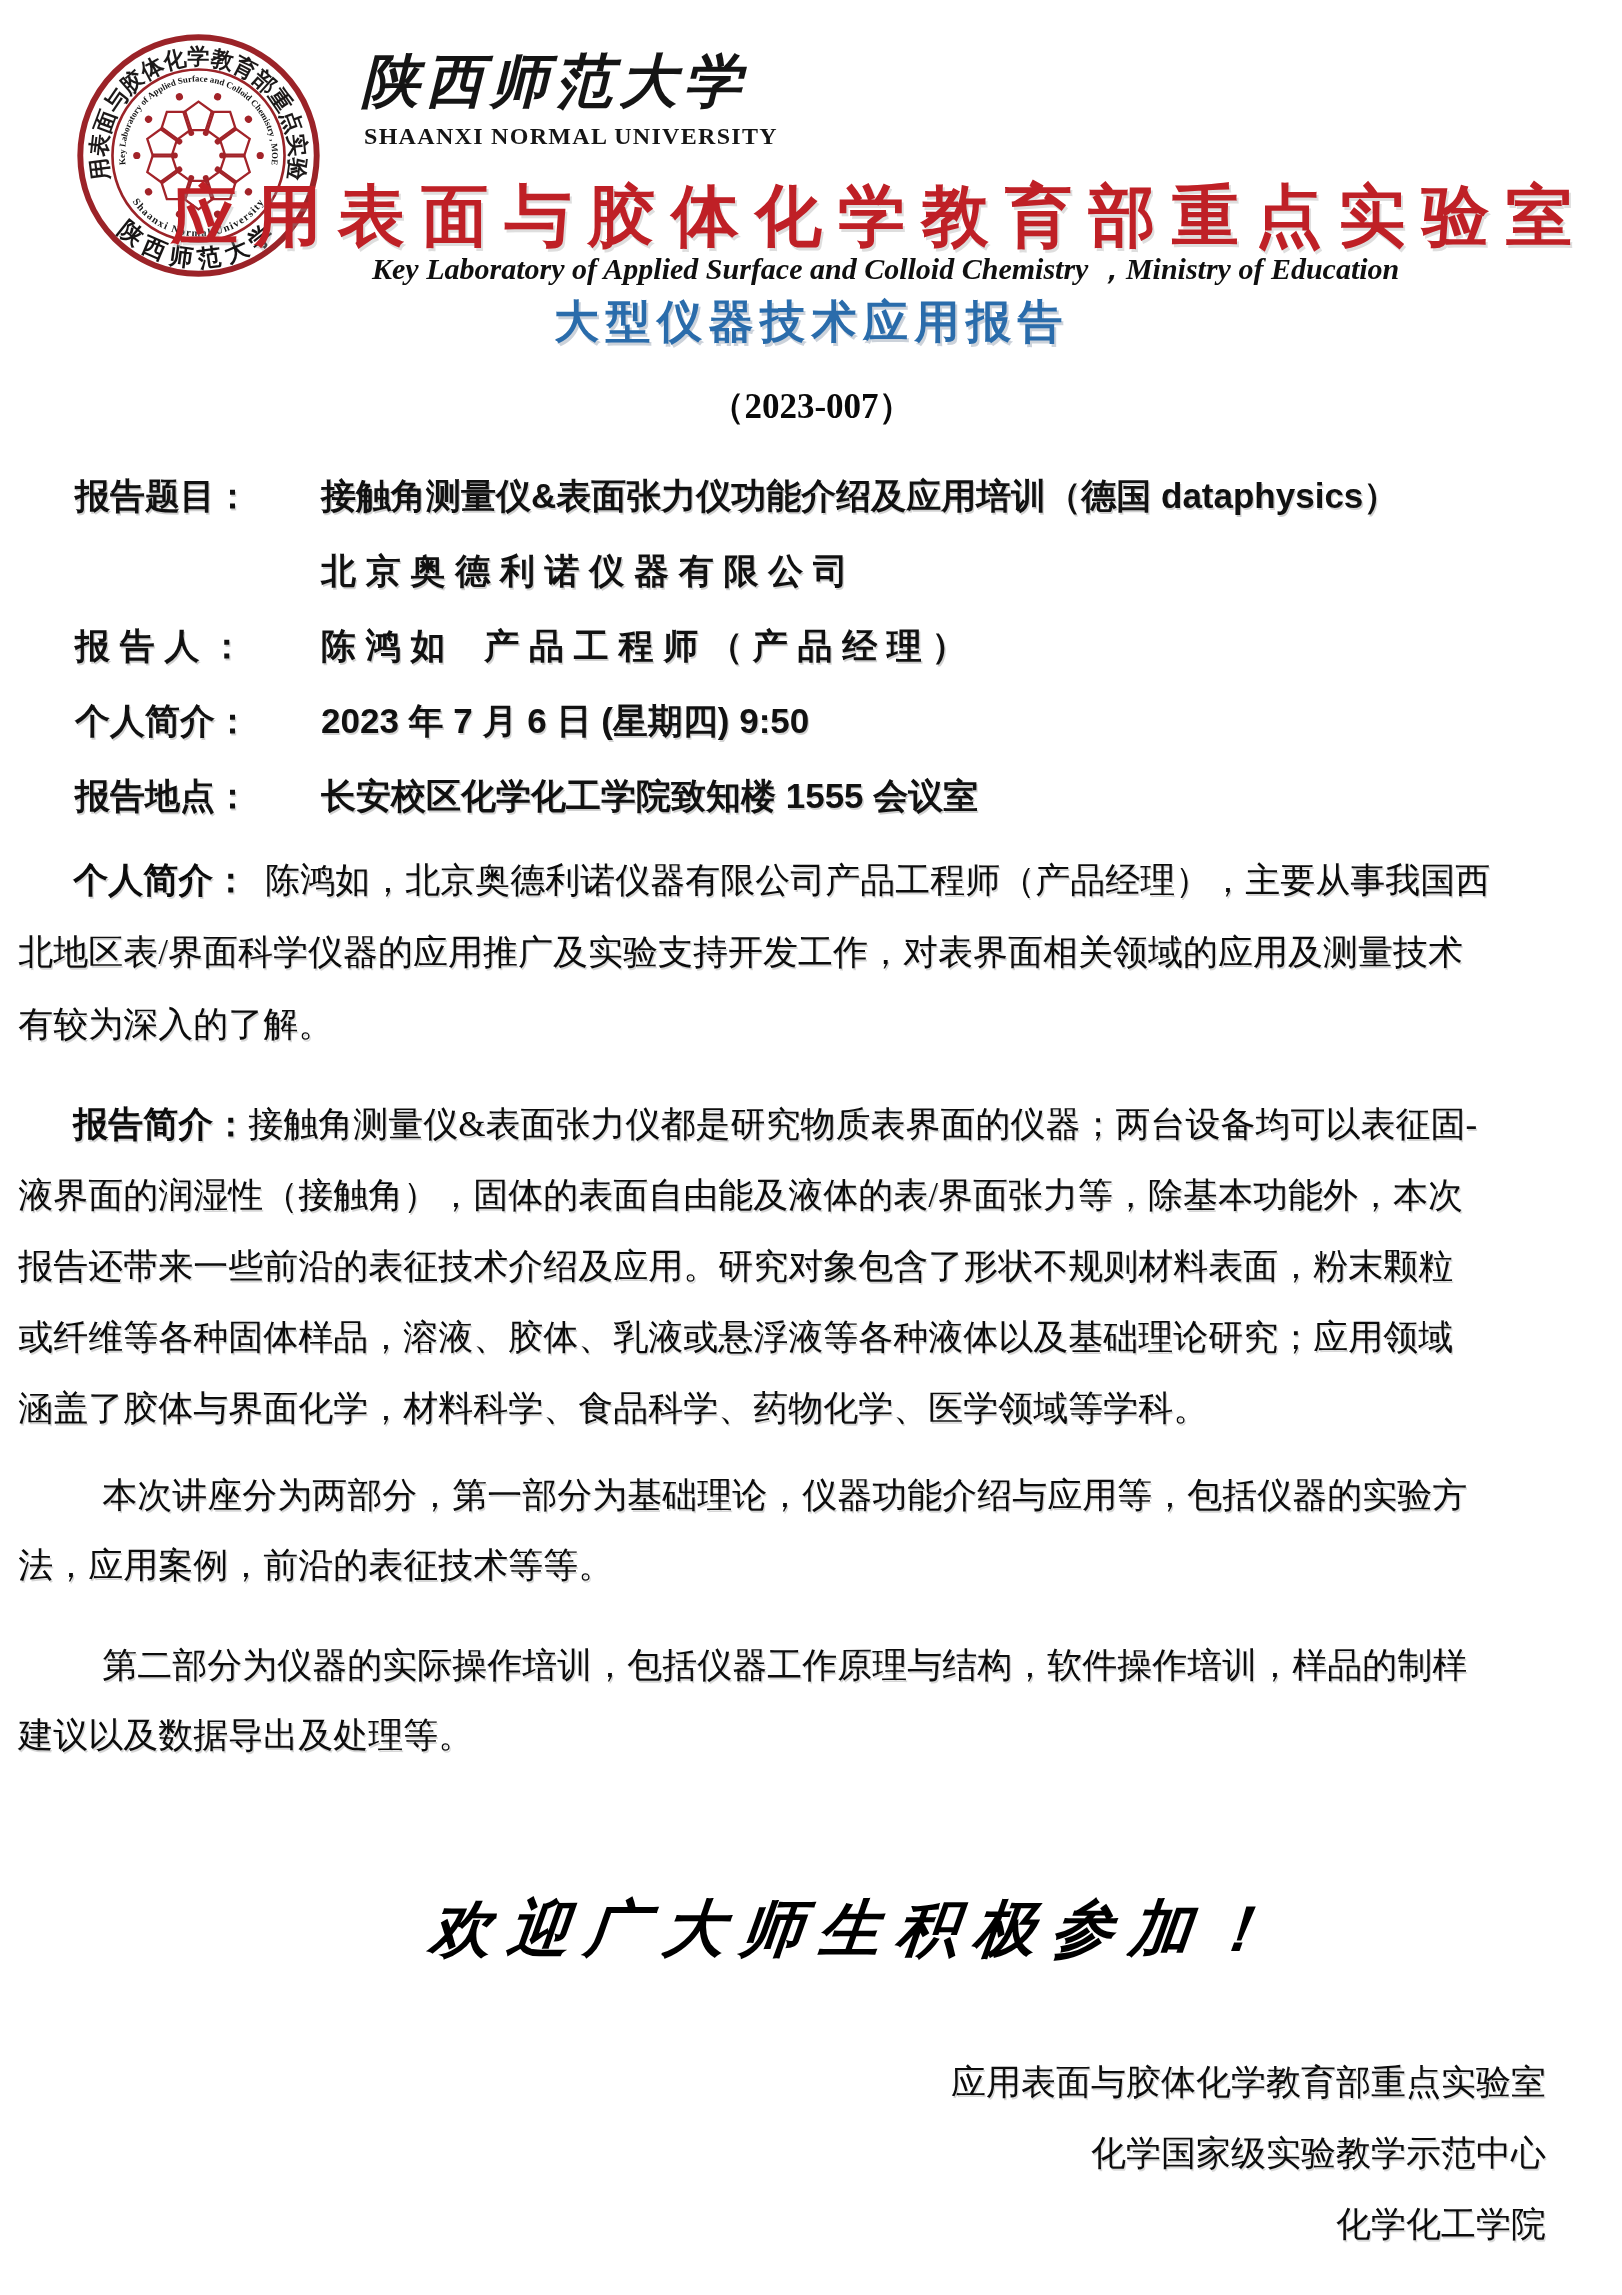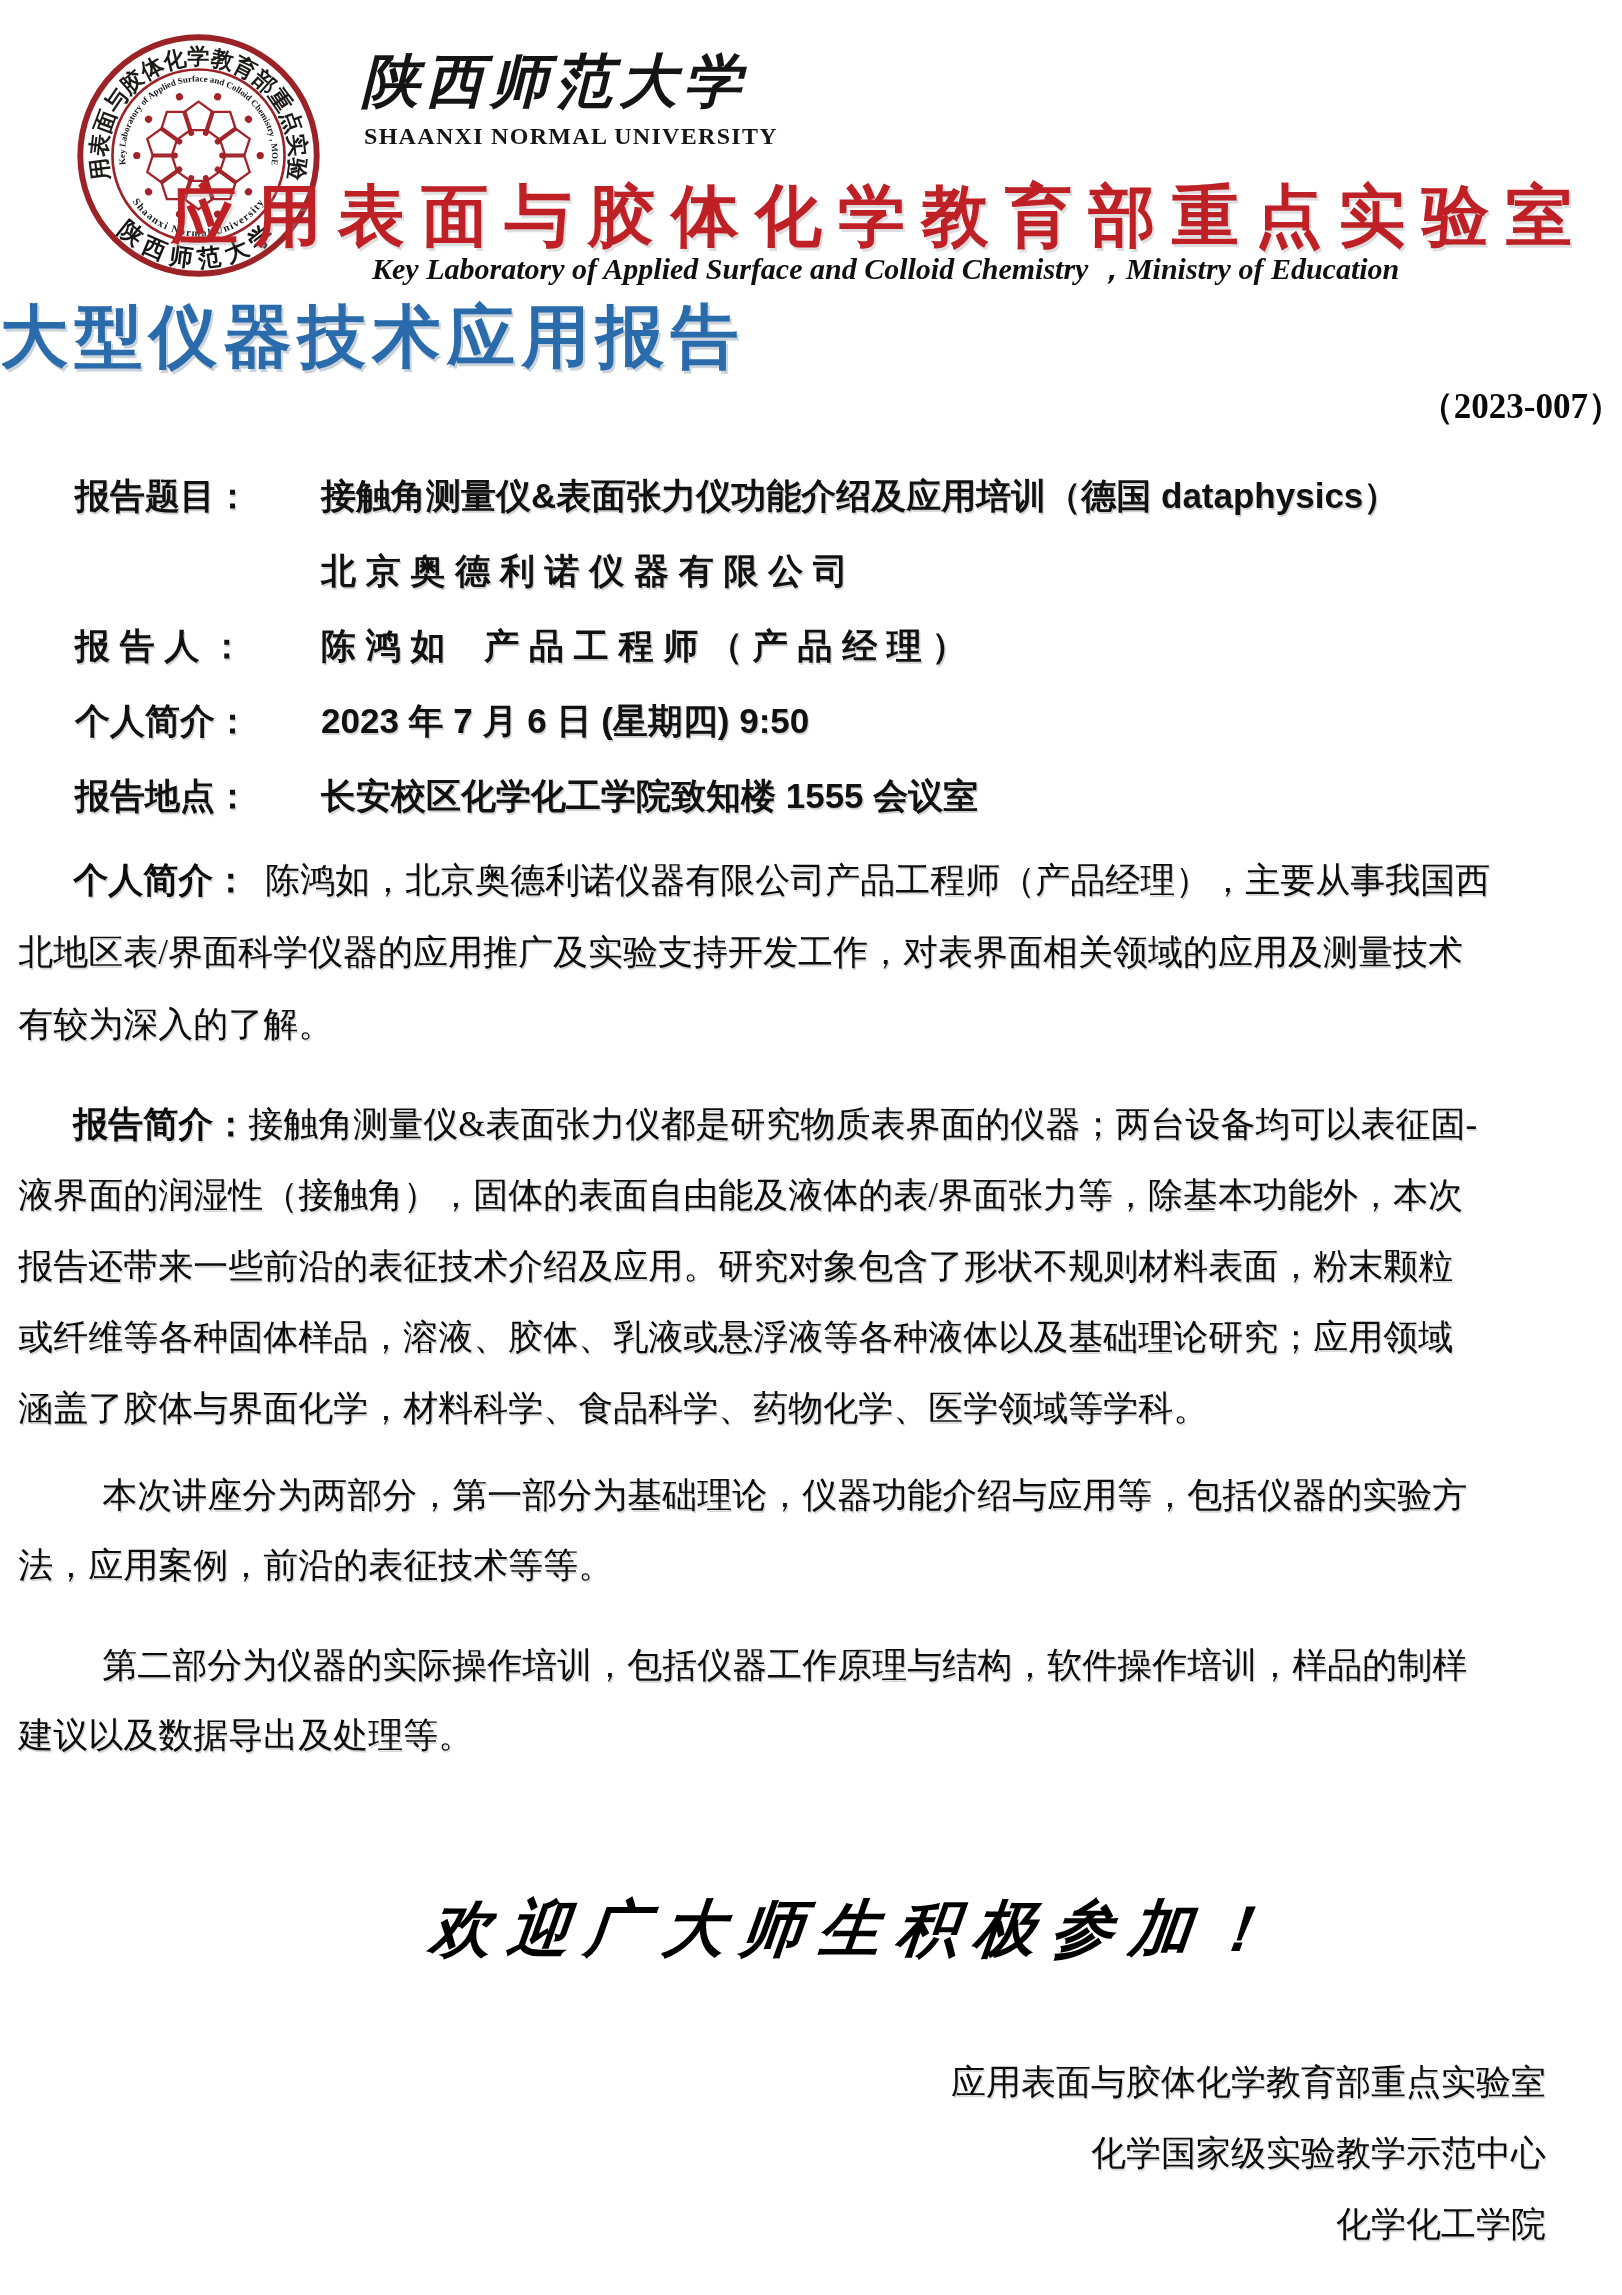--- a/index.html
+++ b/index.html
@@ -21,26 +21,26 @@
   .lab-title{
     position:absolute;left:171px;top:171px;font-size:67px;font-weight:bold;
     font-family:"Liberation Sans", sans-serif;letter-spacing:16.4px;white-space:nowrap;
     text-shadow:2px 2.6px 0 rgba(160,160,160,0.35);
   }
   .lab-title-en{
     position:absolute;left:372px;top:249px;font-size:30px;font-weight:bold;font-style:italic;
     font-family:"Liberation Serif", serif;color:#101010;white-space:nowrap;
   }
   .main-title{
-    position:absolute;left:0;width:100%;top:292px;text-align:left;font-size:68px;
+    position:absolute;left:0;width:100%;top:292px;text-align:center;font-size:45px;
     font-weight:bold;font-family:"Liberation Sans", sans-serif;letter-spacing:6.5px;
     text-shadow:2px 2.6px 0 rgba(110,125,150,0.35);white-space:nowrap;
   }
   .report-no{
-    position:absolute;left:0;width:100%;top:383px;text-align:right;font-size:35px;
+    position:absolute;left:0;width:100%;top:383px;text-align:center;font-size:35px;
     font-weight:bold;font-family:"Liberation Serif", serif;color:#0a0a0a;
   }
   
   .details{position:absolute;left:75px;top:458px;width:1498px;font-family:Liberation Sans, sans-serif;}
   .drow{position:relative;height:75px;line-height:75px;font-size:35px;font-weight:bold;
         text-shadow:1.3px 2px 0 rgba(0,0,0,0.18);}
   .dlabel{position:absolute;left:0;white-space:pre;}
   .dvalue{position:absolute;left:222px;white-space:pre;margin-left:24px;}
   
   .para{

